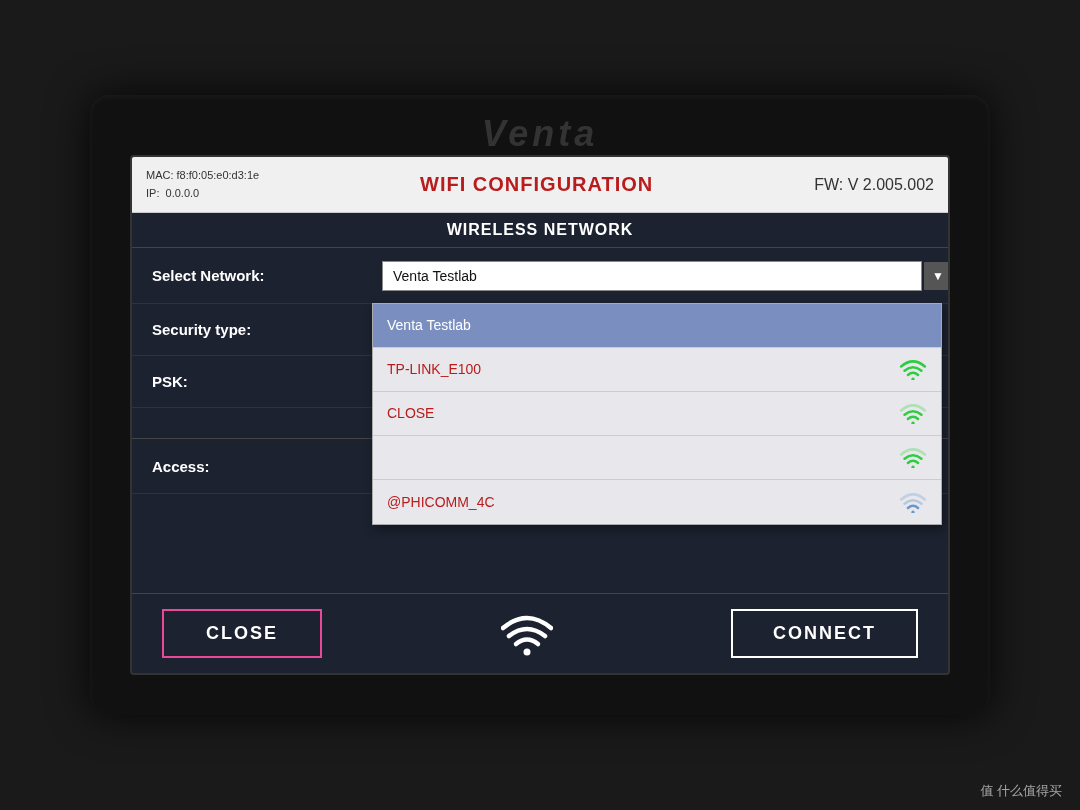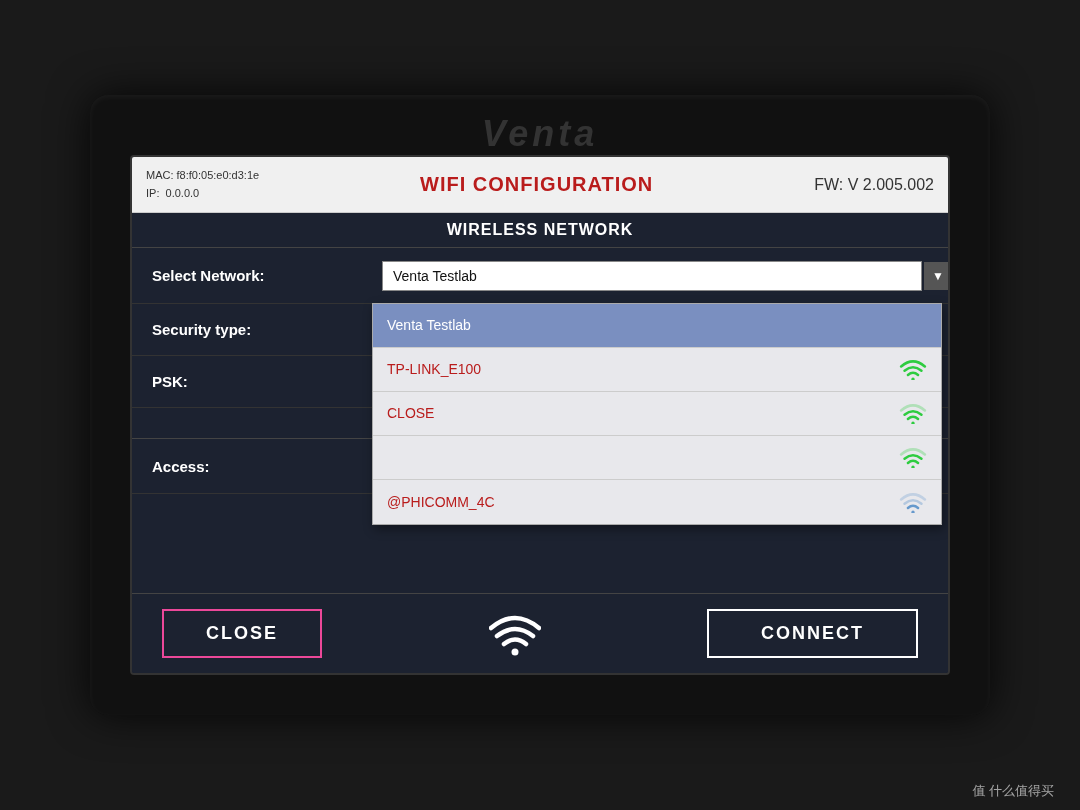--- a/index.html
+++ b/index.html
@@ -260,37 +260,37 @@
       text-align: center;
     }
 
     .btn-connect {
       background: transparent;
       border: 2px solid #fff;
       color: #fff;
       font-size: 18px;
       font-weight: bold;
       letter-spacing: 2px;
-      padding: 12px 52px;
+      padding: 12px 40px;
       cursor: pointer;
       min-width: 180px;
       text-align: center;
     }
 
     .wifi-center-icon {
       display: flex;
       align-items: center;
       justify-content: center;
     }
 
     
     .watermark {
       position: absolute;
       bottom: 10px;
-      right: 26px;
+      right: 18px;
       color: rgba(255,255,255,0.6);
       font-size: 13px;
       font-family: sans-serif;
     }
   </style>
 </head>
 <body>
 
 <div class="device-outer">
   <div class="device-brand">Venta</div>

